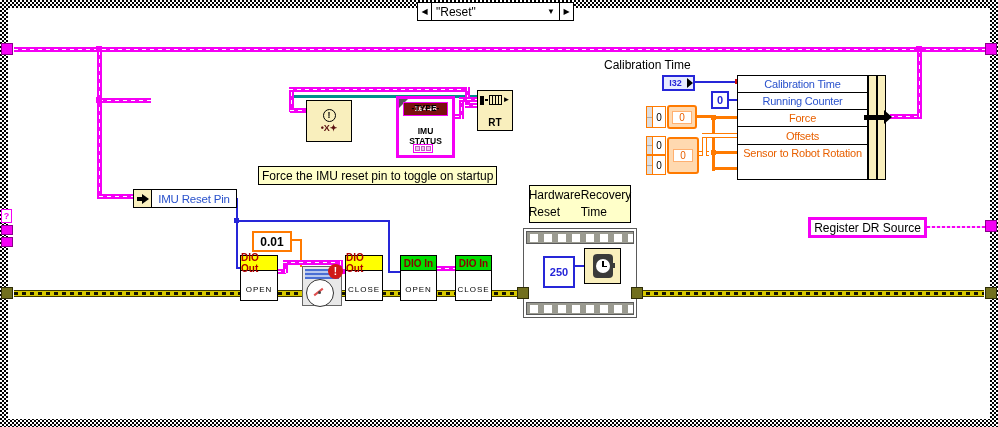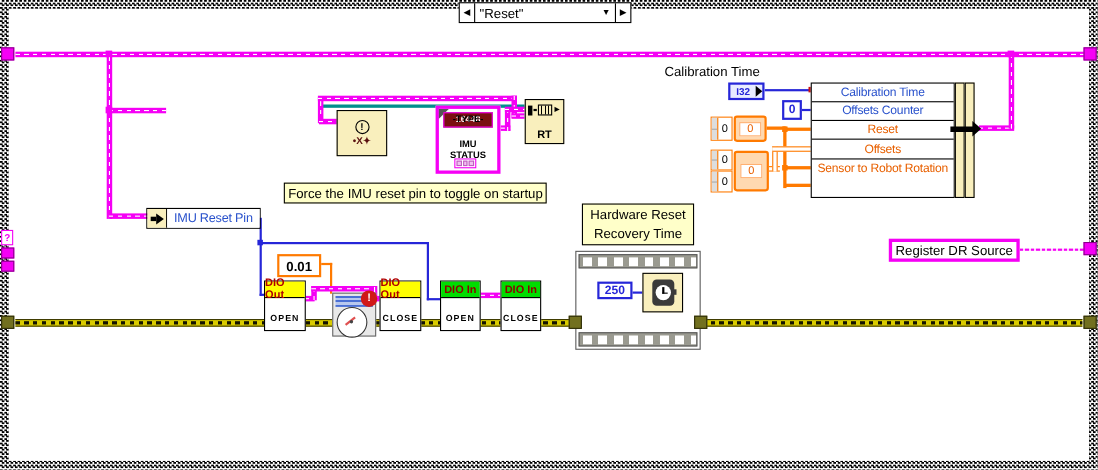--- a/index.html
+++ b/index.html
@@ -62,21 +62,21 @@
   .txt-teal{color:#1878b8;}
   .txt-blue{color:#2a52cc;}
   .txt-orange{color:#e86000;}
 
   .dio{display:flex;flex-direction:column;background:#fff;}
   .dio-h{height:14px;display:flex;align-items:center;justify-content:center;
          font-size:10px;font-weight:bold;color:#b00000;border-bottom:1px solid #000;}
   .dio-h.out{background:#ffff00;}
   .dio-h.in{background:#00dd00;color:#8a0000;}
   .dio-b{flex:1;display:flex;align-items:flex-end;justify-content:center;
-         font-size:8px;font-weight:bold;color:#000;letter-spacing:1px;padding-bottom:6px;}
+         font-size:8px;font-weight:normal;color:#000;letter-spacing:1px;padding-bottom:6px;}
 
   .const-num{background:#fff;box-sizing:border-box;display:flex;align-items:center;justify-content:center;font-weight:bold;}
   .b-blue{border:2px solid #2626d8;color:#2626d8;}
   .b-orange{border:2px solid #ff7a00;color:#000;}
 
   .label-box{background:#ffffc9;border:1px solid #000;box-sizing:border-box;color:#000;
              display:flex;align-items:center;justify-content:center;font-size:12px;padding:0 3px;}
 
   
   .seq{background:#fff;border:1px solid #5a5a5a;box-sizing:border-box;}
@@ -288,30 +288,30 @@
   </div>
   <div class="abs dio node-border" style="left:400px;top:255px;width:37px;height:46px;">
     <div class="dio-h in">DIO In</div>
     <div class="dio-b">OPEN</div>
   </div>
   <div class="abs dio node-border" style="left:455px;top:255px;width:37px;height:46px;">
     <div class="dio-h in">DIO In</div>
     <div class="dio-b">CLOSE</div>
   </div>
 
-  <div class="abs label-box" style="left:529px;top:185px;width:102px;height:38px;flex-direction:column;line-height:1.4;">
+  <div class="abs label-box" style="left:529px;top:185px;width:102px;height:38px;flex-direction:row;line-height:1.4;">
     <span>Hardware Reset</span>
     <span>Recovery Time</span>
   </div>
 
   <div class="abs seq" style="left:523px;top:228px;width:114px;height:90px;">
     <div class="film" style="top:2px;"></div>
     <div class="film" style="bottom:2px;"></div>
   </div>
-  <div class="abs const-num b-blue" style="left:543px;top:256px;width:32px;height:16px;font-size:11px;">
+  <div class="abs const-num b-blue" style="left:543px;top:256px;width:32px;height:32px;font-size:11px;">
     <span>250</span>
   </div>
   <div class="abs wbh" style="left:575px;top:265px;width:9px;"></div>
   <div class="abs watch" style="left:584px;top:248px;width:37px;height:36px;">
     <div class="watch-body">
       <div class="watch-knob"></div>
       <div class="watch-face"></div>
     </div>
   </div>
   <div class="abs tun-e" style="left:517px;top:287px;"></div>
@@ -352,22 +352,22 @@
         <div></div>
       </div>
     <div class="v">0</div>
   </div>
   <div class="abs arr-el" style="left:667px;top:137px;width:32px;height:37px;">
     <div class="v">0</div>
   </div>
 
   <div class="abs bundle-rows" style="left:737px;top:75px;width:131px;height:105px;">
     <div class="bn-row txt-blue">Calibration Time</div>
-    <div class="bn-row txt-blue">Offsets Counter</div>
-    <div class="bn-row txt-orange">Reset</div>
+    <div class="bn-row txt-blue">Running Counter</div>
+    <div class="bn-row txt-orange">Force</div>
     <div class="bn-row txt-orange">Offsets</div>
     <div class="bn-row txt-orange">Sensor to Robot Rotation</div>
   </div>
   <div class="abs strip" style="left:868px;top:75px;width:9px;height:105px;"></div>
   <div class="abs strip" style="left:877px;top:75px;width:9px;height:105px;"></div>
   <div class="abs" style="left:864px;top:115px;width:22px;height:5px;background:#000;"></div>
   <div class="abs" style="left:884px;top:110px;width:0;height:0;border-left:8px solid #000;border-top:7px solid transparent;border-bottom:7px solid transparent;"></div>
 
   <div class="abs const-num" style="left:808px;top:217px;width:119px;height:21px;border:3px solid #f500f5;color:#000;font-size:12px;font-weight:normal;">
     <span>Register DR Source</span>

